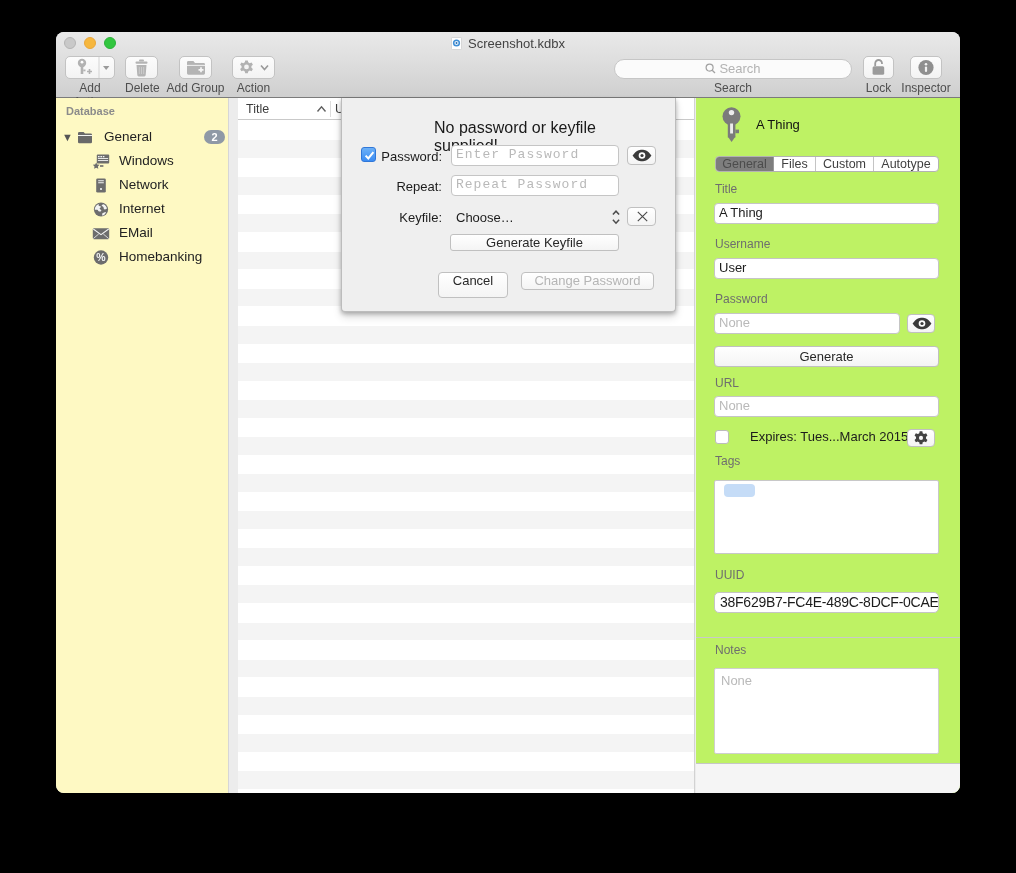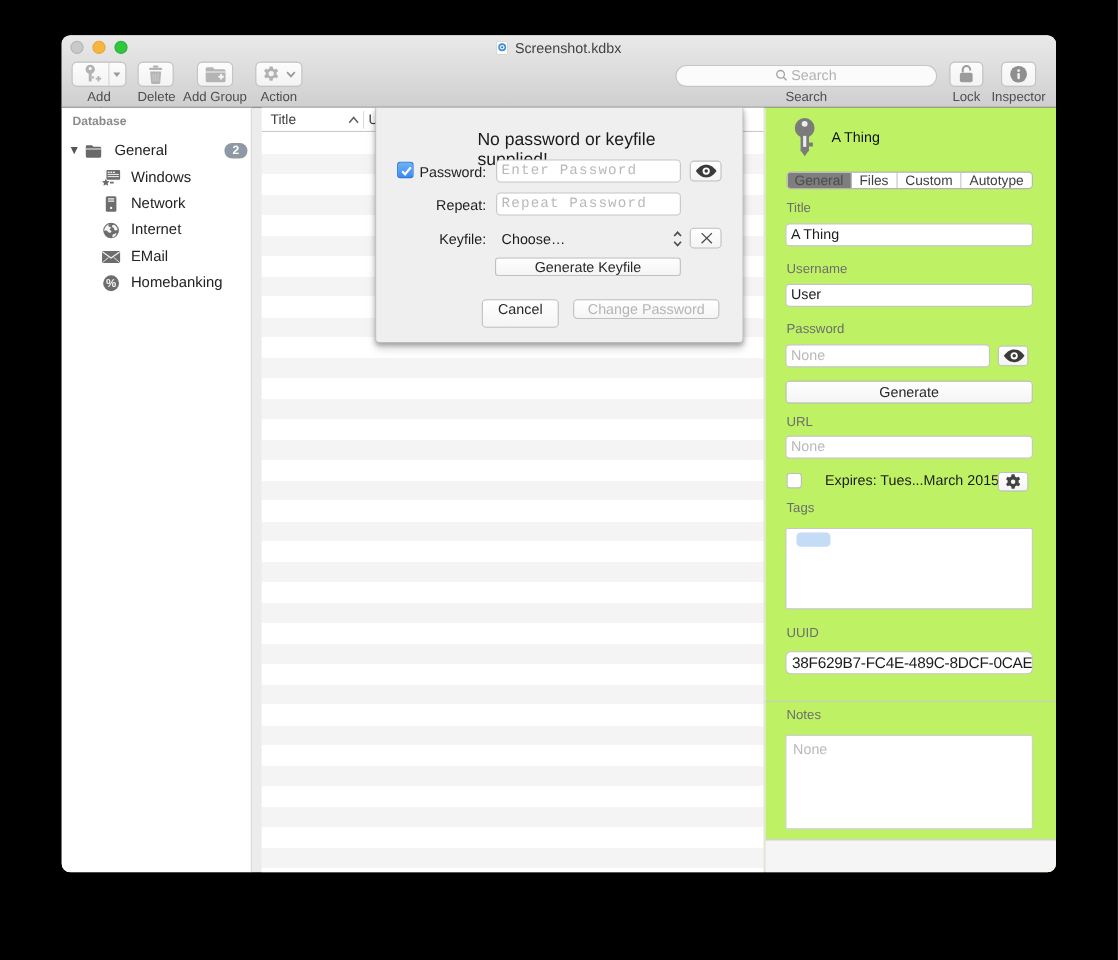--- a/index.html
+++ b/index.html
@@ -14,21 +14,21 @@
 #tl3 { left:48px; background:#32c63f; border:0.5px solid #2cb13a; }
 #wtitle { position:absolute; top:4px; left:0; width:904px; text-align:center; font-size:13px; color:#434343; height:16px; line-height:16px; }
 #proxyicon { display:inline-block; width:11px; height:13px; vertical-align:-2px; margin-right:6px; }
 
 .tbtn { position:absolute; top:24px; height:23px; background:linear-gradient(#fcfcfc,#f3f3f3); border:1px solid #c3c3c3; border-radius:5px; }
 .tlabel { position:absolute; top:48.5px; font-size:12px; color:#4e4e4e; text-align:center; }
 
 #searchfield { position:absolute; left:558px; top:27px; width:238px; height:20px; border-radius:10px; background:#fbfbfb; border:1px solid #c6c6c6; color:#b3b3b3; font-size:13px; text-align:center; line-height:18px; }
 
 #main { position:absolute; left:0; top:66px; width:904px; height:695px; }
-#sidebar { position:absolute; left:0; top:0; width:173px; height:695px; background:#ffffff; border-right:1px solid #d6d6d6; }
+#sidebar { position:absolute; left:0; top:0; width:173px; height:695px; background:#fef9c3; border-right:1px solid #d6d6d6; }
 #table { position:absolute; left:182px; top:0; width:457px; height:695px; background:#fff; border-right:1px solid #d2d2d2; }
 #thead { position:absolute; left:0; top:0; width:456px; height:22px; background:#fff; border-bottom:1px solid #c9c9c9; }
 #tbody { position:absolute; left:0; top:23px; width:456px; height:672px;
   background:repeating-linear-gradient(#fff 0, #fff 19.3px, #f4f4f4 19.3px, #f4f4f4 37.1px); }
 #inspector { position:absolute; left:640px; top:0; width:264px; height:695px; background:#bef264; }
 
 .fld { position:absolute; background:#fff; border:1px solid #c5c5c5; border-radius:4px; font-size:13px; color:#1c1c1c; padding:1px 4px; }
 .lbl { position:absolute; font-size:12px; color:#6e6e6e; }
 .ph { color:#b9b9b9; }
 .btn { position:absolute; background:linear-gradient(#ffffff,#f4f4f4); border:1px solid #c0c0c0; border-radius:4px; font-size:13px; color:#282828; text-align:center; }

